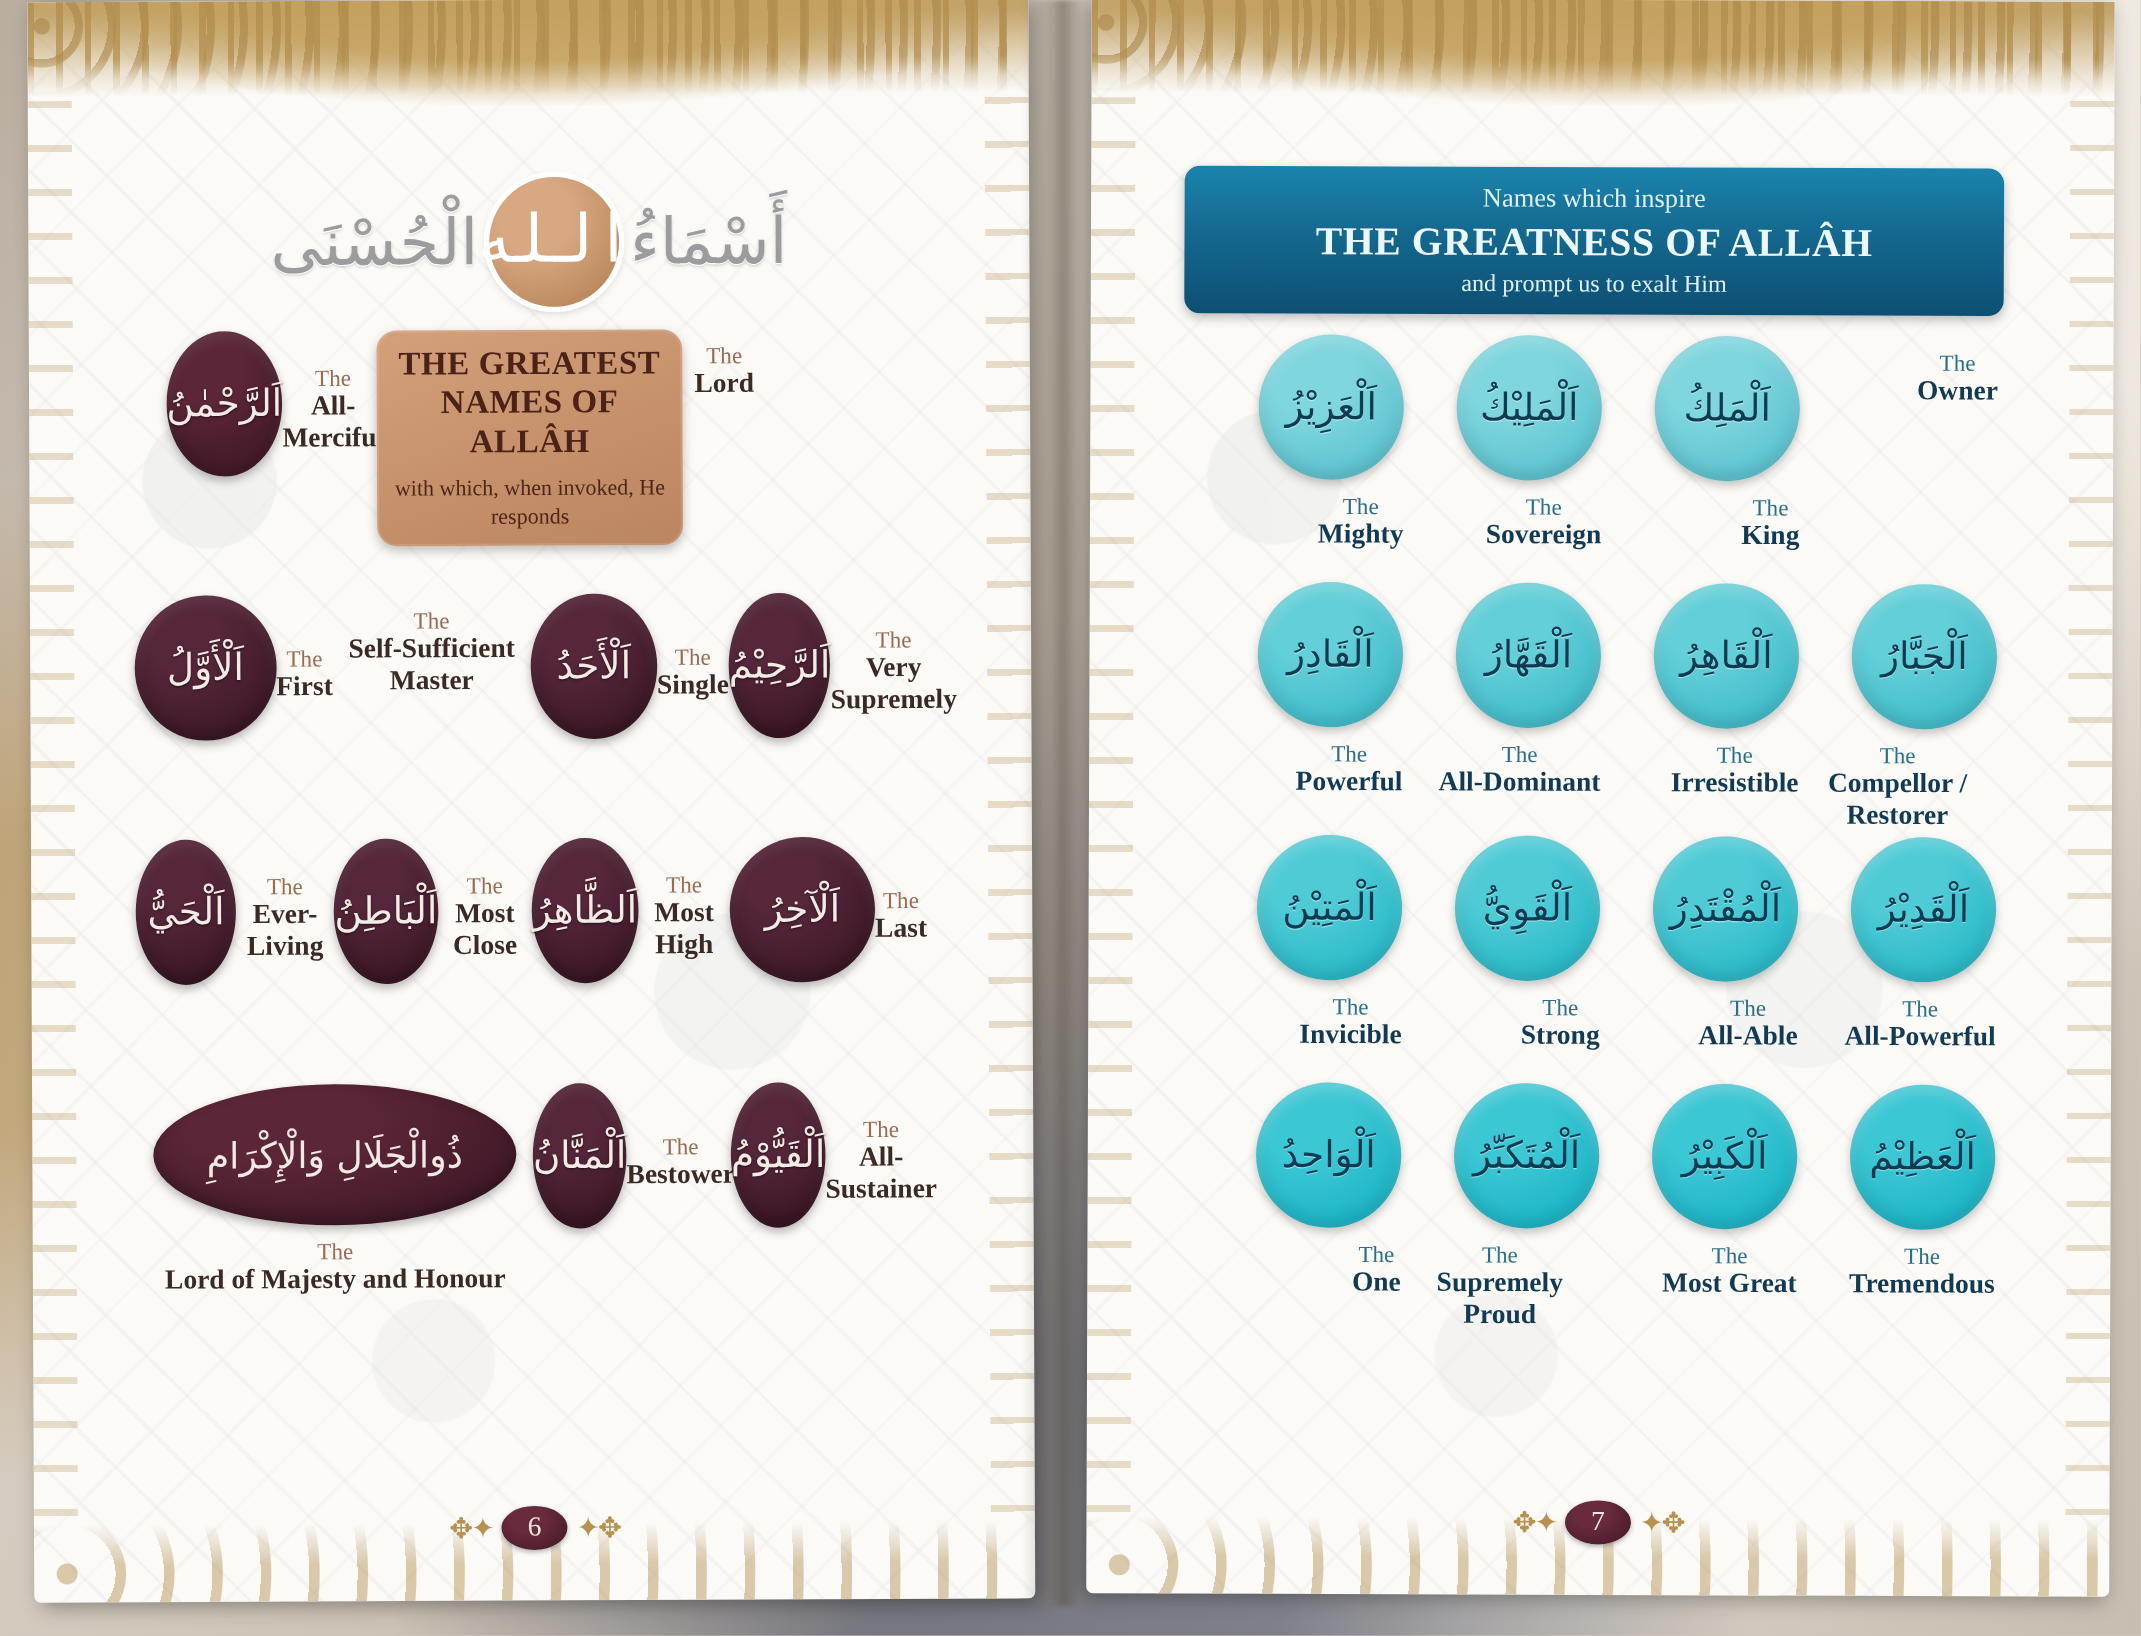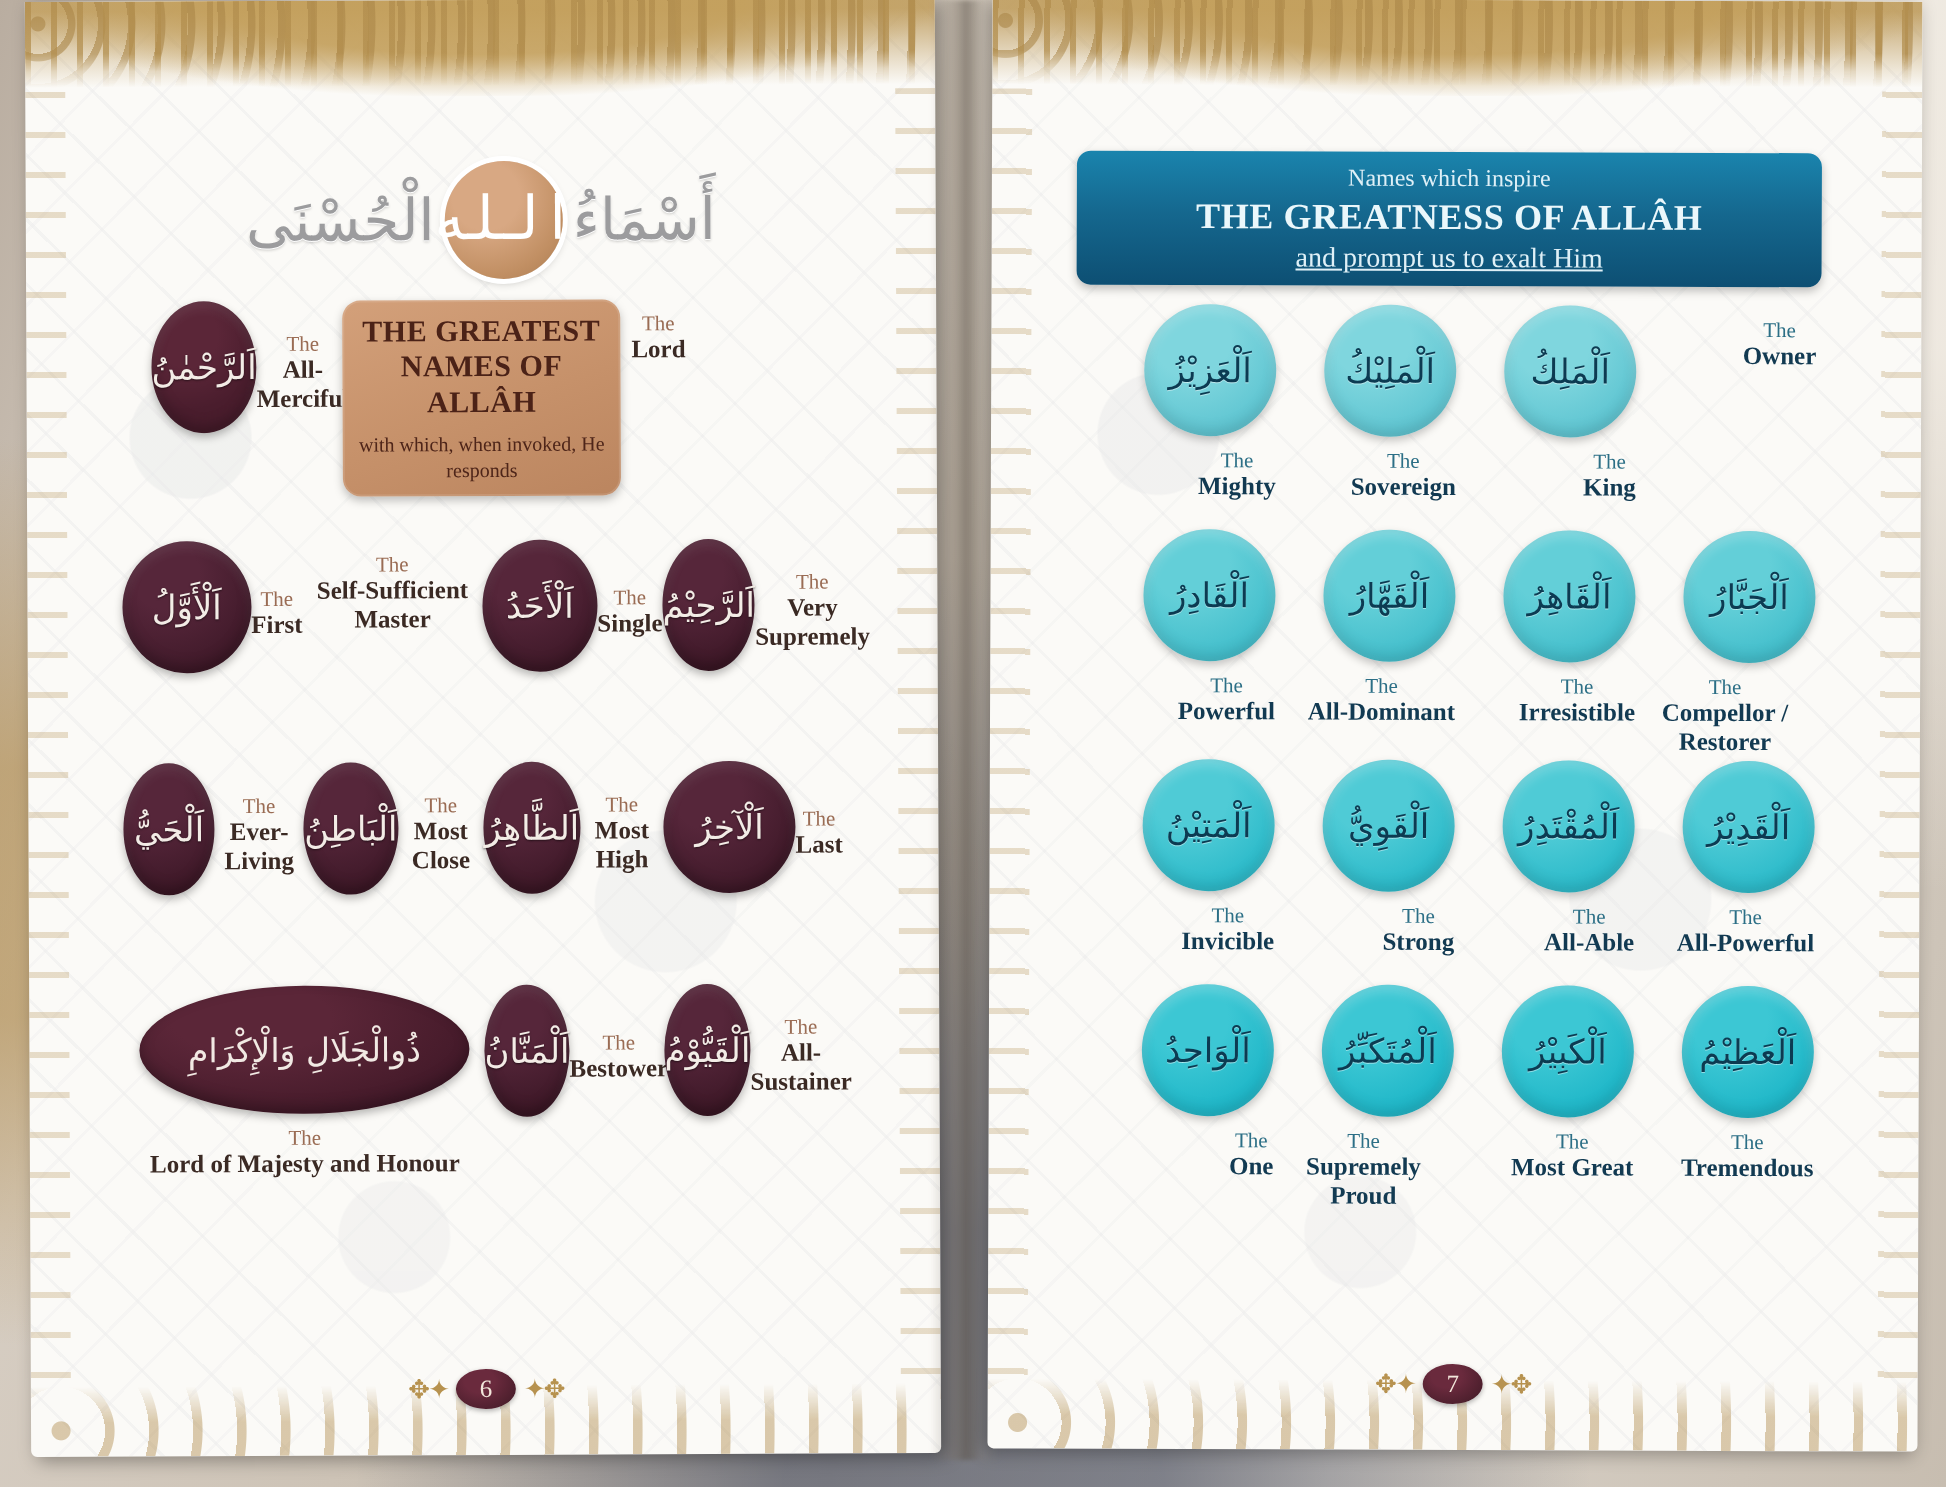--- a/index.html
+++ b/index.html
@@ -162,21 +162,21 @@
   
   .banner{
     position:absolute;left:85px;top:152px;width:745px;height:134px;border-radius:14px;
     background:linear-gradient(180deg,#1a84ad 0%,#15688f 45%,#0d4f73 100%);
     box-shadow:0 4px 10px rgba(0,0,0,.25);
     display:flex;flex-direction:column;align-items:center;justify-content:center;
     color:#eaf7fb;text-align:center;
   }
   .banner .b1{font-size:24px;color:#dff0f7;}
   .banner .b2{font-size:36px;font-weight:bold;letter-spacing:.6px;margin:4px 0;}
-  .banner .b3{font-size:28px;color:#dff0f7;text-decoration:underline;}
+  .banner .b3{font-size:22px;color:#dff0f7;}
 
   .cell-r{width:180px;display:flex;flex-direction:column;align-items:flex-end;}
   .circle-teal{
     width:132px;height:132px;border-radius:50%;
     display:flex;align-items:center;justify-content:center;
     box-shadow:0 4px 9px rgba(0,0,0,.22), inset 0 -6px 14px rgba(0,0,0,.12), inset 0 6px 12px rgba(255,255,255,.25);
   }
   .circle-teal .ar{
     font-family:"DejaVu Sans", sans-serif;font-size:34px;color:#0c3b52;direction:rtl;
     text-shadow:0 1px 0 rgba(255,255,255,.45);

